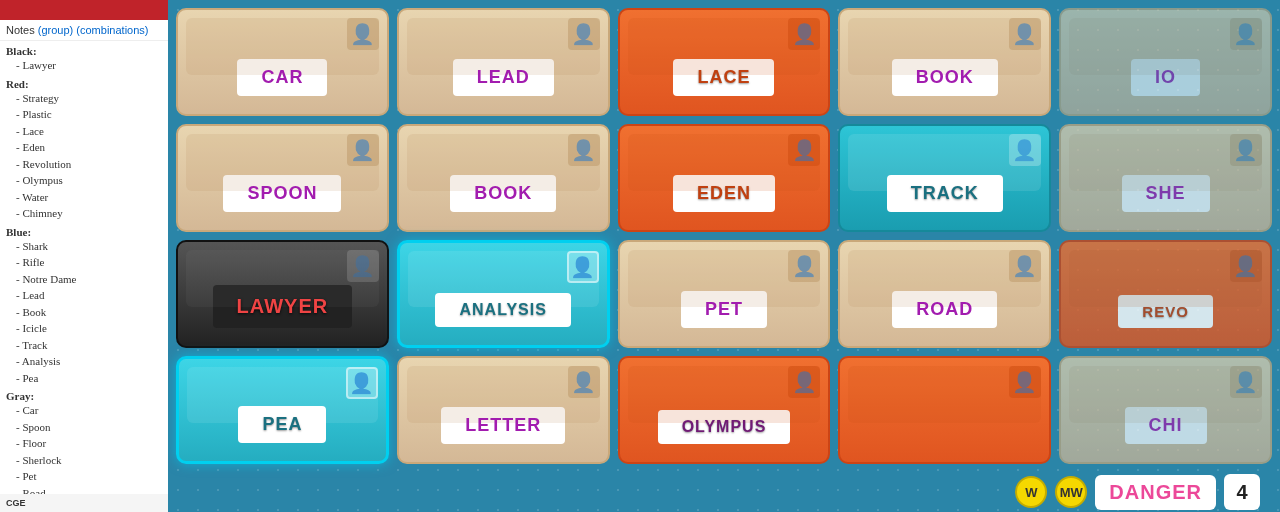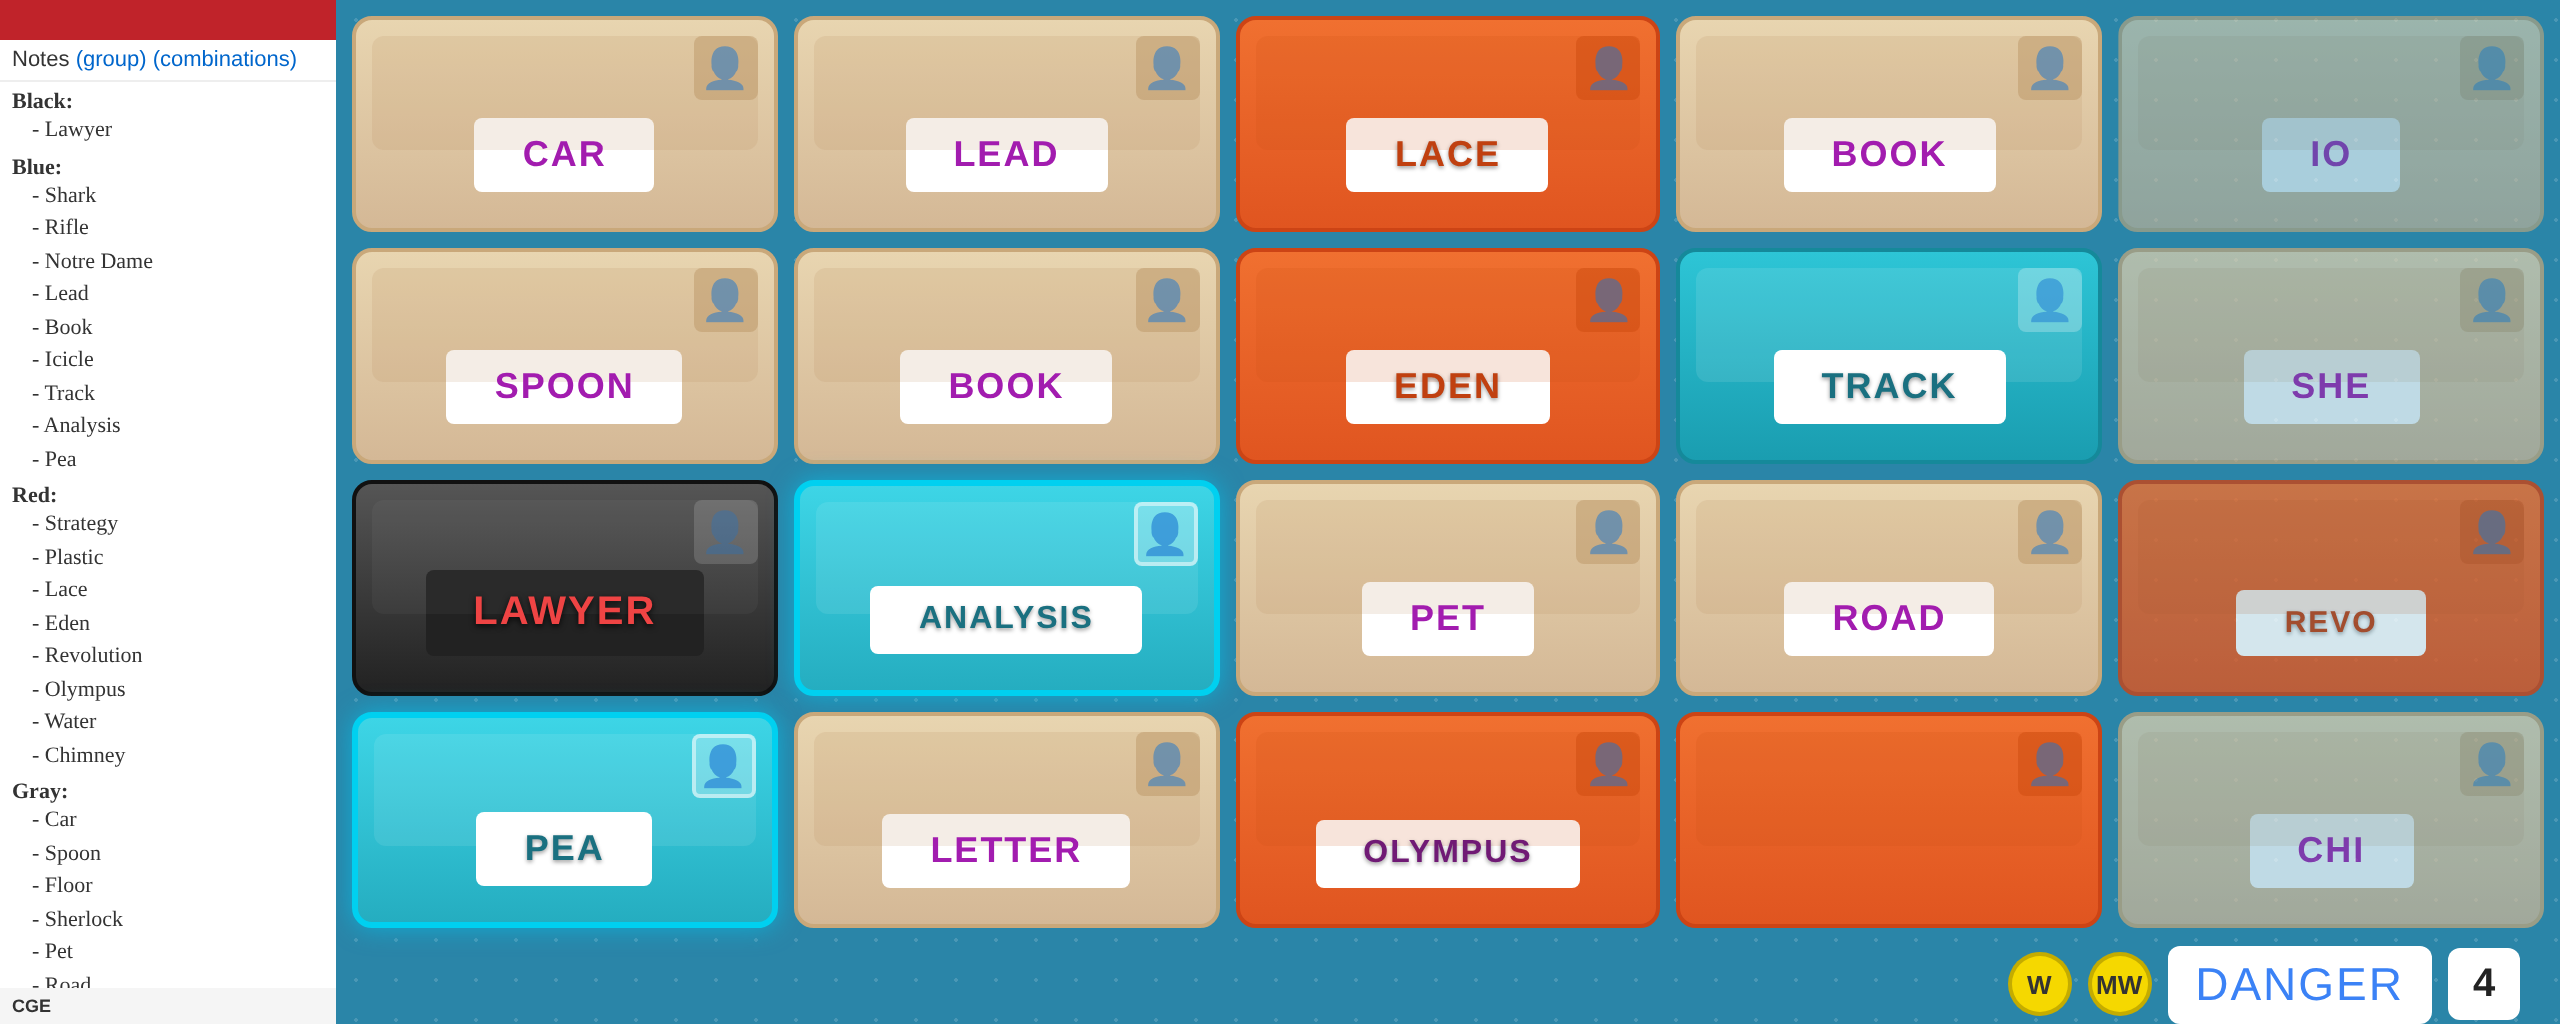--- a/index.html
+++ b/index.html
@@ -253,23 +253,23 @@
     }
     .token-yellow-mw {
       background: #f5d800;
       color: #333;
     }
 
     .danger-label {
       background: white;
       border-radius: 6px;
       padding: 6px 14px;
-      font-weight: 400;
-      font-size: 23px;
-      color: #3b82f6;
+      font-weight: 700;
+      font-size: 20px;
+      color: #ec4899;
       letter-spacing: 1px;
     }
 
     .count-label {
       background: white;
       border-radius: 6px;
       width: 36px;
       height: 36px;
       display: flex;
       align-items: center;
@@ -288,43 +288,43 @@
     <span>Notes</span>
     <a>(group)</a>
     <a>(combinations)</a>
   </div>
   <div class="sidebar-content">
     <div class="sidebar-group">
       <div class="sidebar-group-title">Black:</div>
       <div class="sidebar-item">- Lawyer</div>
     </div>
     <div class="sidebar-group">
+      <div class="sidebar-group-title">Red:</div>
+      <div class="sidebar-item">- Strategy</div>
+      <div class="sidebar-item">- Plastic</div>
+      <div class="sidebar-item">- Lace</div>
+      <div class="sidebar-item">- Eden</div>
+      <div class="sidebar-item">- Revolution</div>
+      <div class="sidebar-item">- Olympus</div>
+      <div class="sidebar-item">- Water</div>
+      <div class="sidebar-item">- Chimney</div>
+    </div>
+    <div class="sidebar-group">
       <div class="sidebar-group-title">Blue:</div>
       <div class="sidebar-item">- Shark</div>
       <div class="sidebar-item">- Rifle</div>
       <div class="sidebar-item">- Notre Dame</div>
       <div class="sidebar-item">- Lead</div>
       <div class="sidebar-item">- Book</div>
       <div class="sidebar-item">- Icicle</div>
       <div class="sidebar-item">- Track</div>
       <div class="sidebar-item">- Analysis</div>
       <div class="sidebar-item">- Pea</div>
     </div>
     <div class="sidebar-group">
-      <div class="sidebar-group-title">Red:</div>
-      <div class="sidebar-item">- Strategy</div>
-      <div class="sidebar-item">- Plastic</div>
-      <div class="sidebar-item">- Lace</div>
-      <div class="sidebar-item">- Eden</div>
-      <div class="sidebar-item">- Revolution</div>
-      <div class="sidebar-item">- Olympus</div>
-      <div class="sidebar-item">- Water</div>
-      <div class="sidebar-item">- Chimney</div>
-    </div>
-    <div class="sidebar-group">
       <div class="sidebar-group-title">Gray:</div>
       <div class="sidebar-item">- Car</div>
       <div class="sidebar-item">- Spoon</div>
       <div class="sidebar-item">- Floor</div>
       <div class="sidebar-item">- Sherlock</div>
       <div class="sidebar-item">- Pet</div>
       <div class="sidebar-item">- Road</div>
 
     </div>
   </div>

